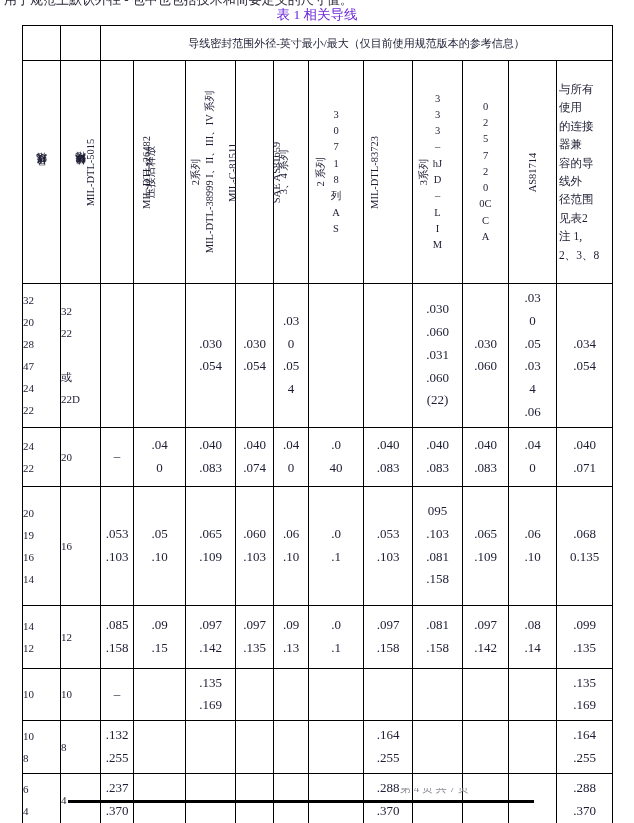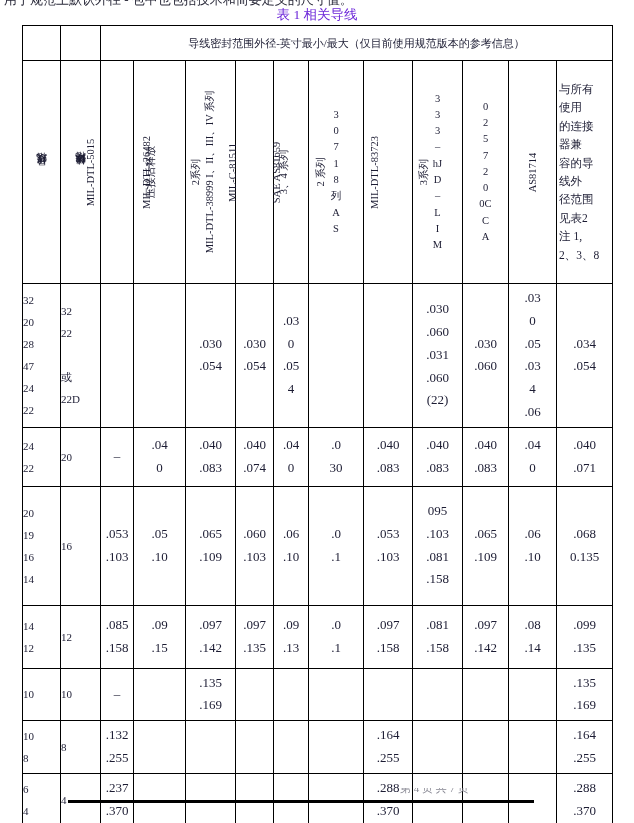--- a/index.html
+++ b/index.html
@@ -370,21 +370,21 @@
         </td>
         <td class="r2">
           <div class="cellstack">
             <div>.04</div>
             <div>0</div>
           </div>
         </td>
         <td class="r2">
           <div class="cellstack">
             <div>.0</div>
-            <div>30</div>
+            <div>40</div>
           </div>
         </td>
         <td class="r2">
           <div class="cellstack">
             <div>.040</div>
             <div>.083</div>
           </div>
         </td>
         <td class="r2">
           <div class="cellstack">

